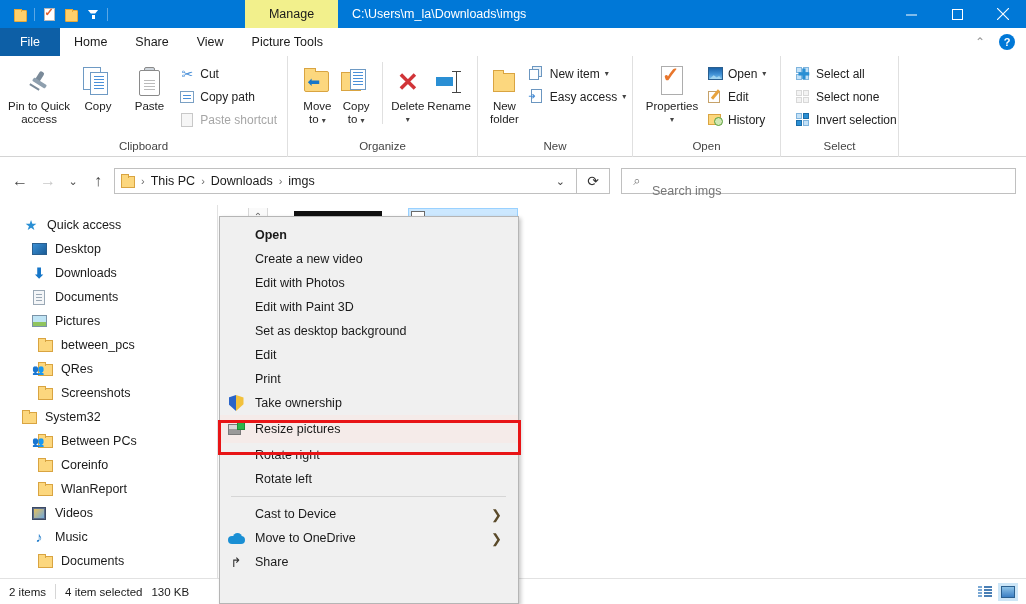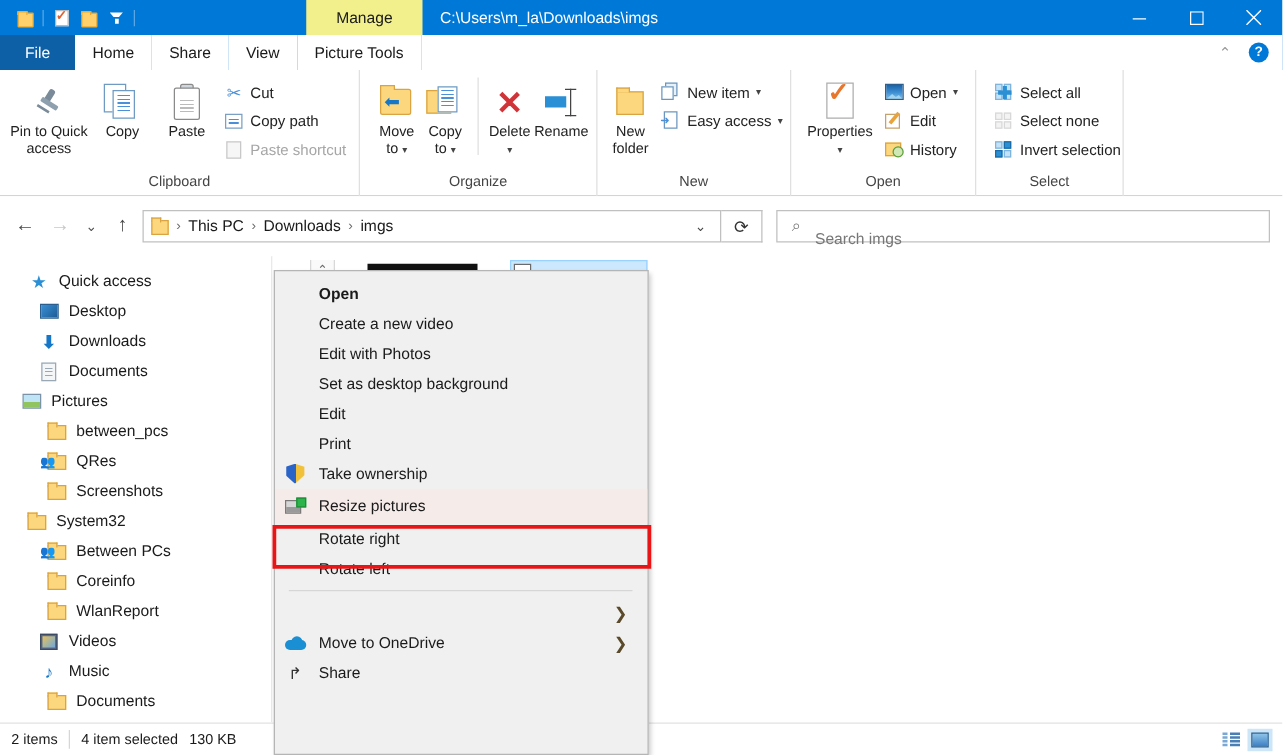--- a/index.html
+++ b/index.html
@@ -633,21 +633,21 @@
             <span class="dlarrow">⬇</span>
           </span>
         <span>Downloads</span>
       </div>
       <div class="navitem" style="padding-left:30px">
         <span class="ni">
             <span class="docico"></span>
           </span>
         <span>Documents</span>
       </div>
-      <div class="navitem" style="padding-left:16px">
+      <div class="navitem" style="padding-left:30px">
         <span class="ni">
             <span class="picico"></span>
           </span>
         <span>Pictures</span>
       </div>
       <div class="navitem" style="padding-left:36px">
         <span class="ni">
             <span class="foldico"></span>
           </span>
         <span>between_pcs</span>
@@ -726,20 +726,24 @@
     <div class="mi">
       <span class="mico"></span>
       <span class="mlabel">Create a new video</span>
     </div>
     <div class="mi">
       <span class="mico"></span>
       <span class="mlabel">Edit with Photos</span>
     </div>
     <div class="mi">
       <span class="mico"></span>
+      <span class="mlabel">Edit with Paint 3D</span>
+    </div>
+    <div class="mi">
+      <span class="mico"></span>
       <span class="mlabel">Set as desktop background</span>
     </div>
     <div class="mi">
       <span class="mico"></span>
       <span class="mlabel">Edit</span>
     </div>
     <div class="mi">
       <span class="mico"></span>
       <span class="mlabel">Print</span>
     </div>
@@ -762,20 +766,21 @@
       <span class="mico"></span>
       <span class="mlabel">Rotate right</span>
     </div>
     <div class="mi">
       <span class="mico"></span>
       <span class="mlabel">Rotate left</span>
     </div>
     <div class="msep"></div>
     <div class="mi">
       <span class="mico"></span>
+      <span class="mlabel">Cast to Device</span>
       <span class="sub">❯</span>
     </div>
     <div class="mi">
       <span class="mico">
           <span class="cloud"></span>
         </span>
       <span class="mlabel">Move to OneDrive</span>
       <span class="sub">❯</span>
     </div>
     <div class="mi">

